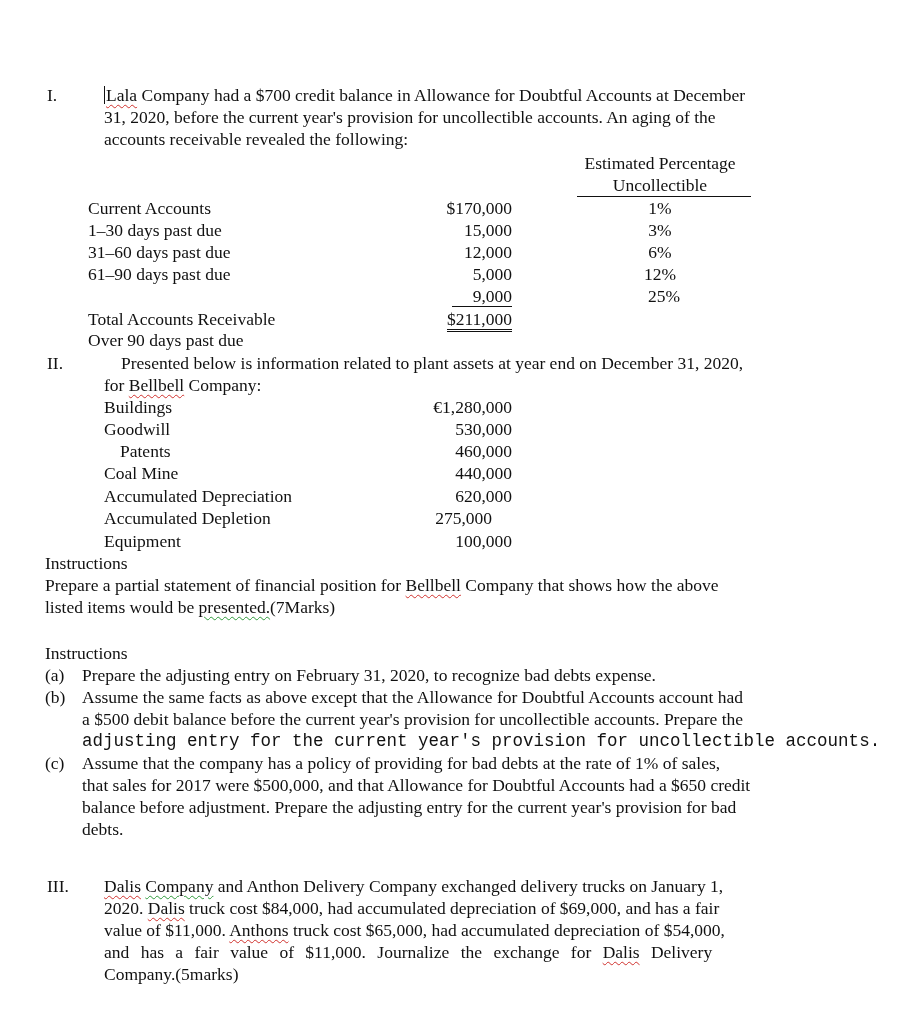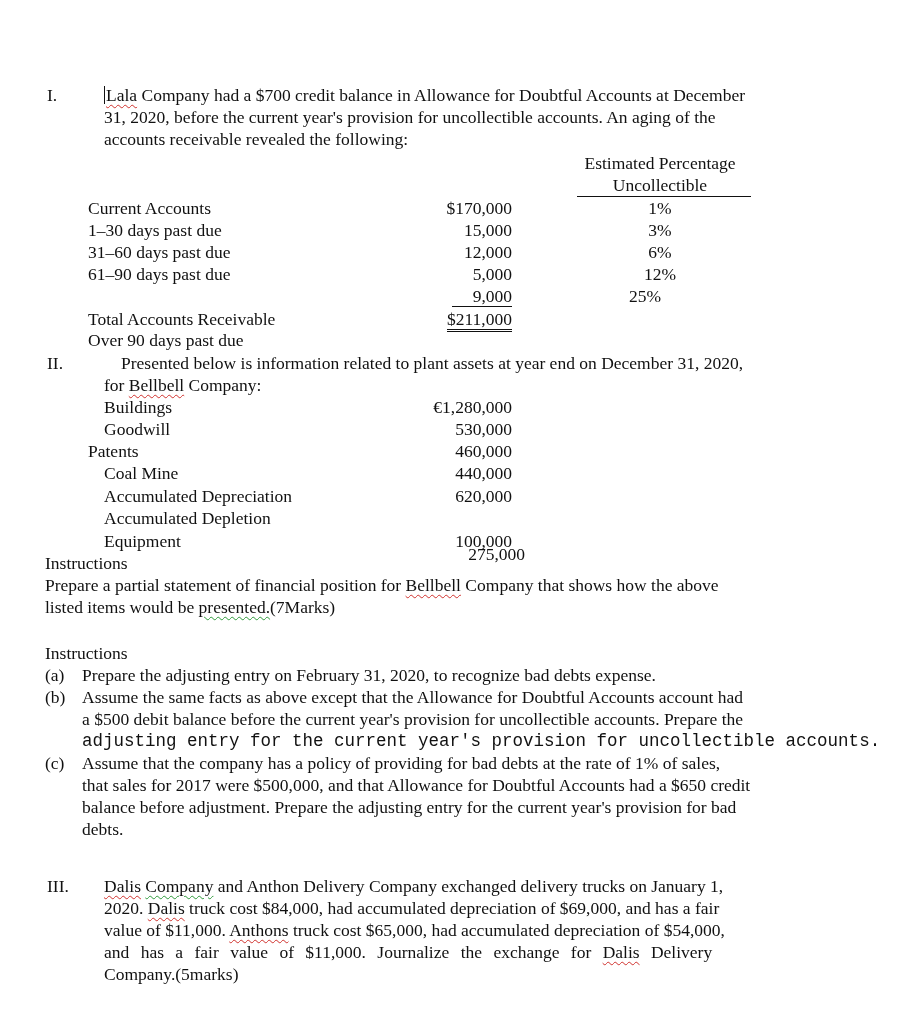--- a/index.html
+++ b/index.html
@@ -46,21 +46,21 @@
       <div class="abs ctr" style="left:620px; top:241px; width:80px;">6%</div>
     </div>
     <div>
       <div class="abs" style="left:88px; top:263px;">61–90 days past due</div>
       <div class="abs num" style="left:400px; top:263px; width:112px;">5,000</div>
       <div class="abs ctr" style="left:620px; top:263px; width:80px;">12%</div>
     </div>
     <div>
       <div class="abs" style="left:88px; top:285px;margin-top:44px;">Over 90 days past due</div>
       <div class="abs num" style="left:400px; top:285px; width:112px;">9,000</div>
-      <div class="abs ctr" style="left:605px; top:285px; width:80px;">25%</div>
+      <div class="abs ctr" style="left:624px; top:285px; width:80px;">25%</div>
     </div>
     <div class="hline" style="left:452px; top:306px; width:60px; border-top-width:1px;"></div>
     <div>
       <div class="abs" style="left:88px; top:308px;">Total Accounts Receivable</div>
       <div class="abs num" style="left:400px; top:308px; width:112px;"><span class="dbl">$211,000</span></div>
     </div>
   </div>
 </div>
 
 <div>
@@ -68,28 +68,28 @@
   <div class="abs" style="left:104px; top:352px;margin-left:17px;">Presented below is information related to plant assets at year end on December 31, 2020,</div>
   <div class="abs" style="left:104px; top:374px;">
     <span>for </span><span class="sq-red">Bellbell</span><span> Company:</span>
   </div>
 
   <div>
     <div class="abs" style="left:104px; top:396px;">Buildings</div>
     <div class="abs num" style="left:400px; top:396px; width:112px;">€1,280,000</div>
     <div class="abs" style="left:104px; top:418px;">Goodwill</div>
     <div class="abs num" style="left:400px; top:418px; width:112px;">530,000</div>
-    <div class="abs" style="left:88px; top:440px;">Patents</div>
+    <div class="abs" style="left:120px; top:440px;">Patents</div>
     <div class="abs num" style="left:400px; top:440px; width:112px;">460,000</div>
     <div class="abs" style="left:104px; top:462px;">Coal Mine</div>
     <div class="abs num" style="left:400px; top:462px; width:112px;">440,000</div>
     <div class="abs" style="left:104px; top:485px;">Accumulated Depreciation</div>
     <div class="abs num" style="left:400px; top:485px; width:112px;">620,000</div>
     <div class="abs" style="left:104px; top:507px;">Accumulated Depletion</div>
-    <div class="abs num" style="left:413px; top:507px; width:112px;margin-top:36px;">275,000</div>
+    <div class="abs num" style="left:380px; top:507px; width:112px;">275,000</div>
     <div class="abs" style="left:104px; top:530px;">Equipment</div>
     <div class="abs num" style="left:400px; top:530px; width:112px;">100,000</div>
   </div>
 
   <div class="abs" style="left:45px; top:552px;">Instructions</div>
   <div class="abs" style="left:45px; top:574px;">
     <span>Prepare a partial statement of financial position for </span><span class="sq-red">Bellbell</span><span> Company that shows how the above</span>
   </div>
   <div class="abs" style="left:45px; top:596px;">
     <span>listed items would be </span><span class="sq-green">presented.</span><span>(7Marks)</span>

